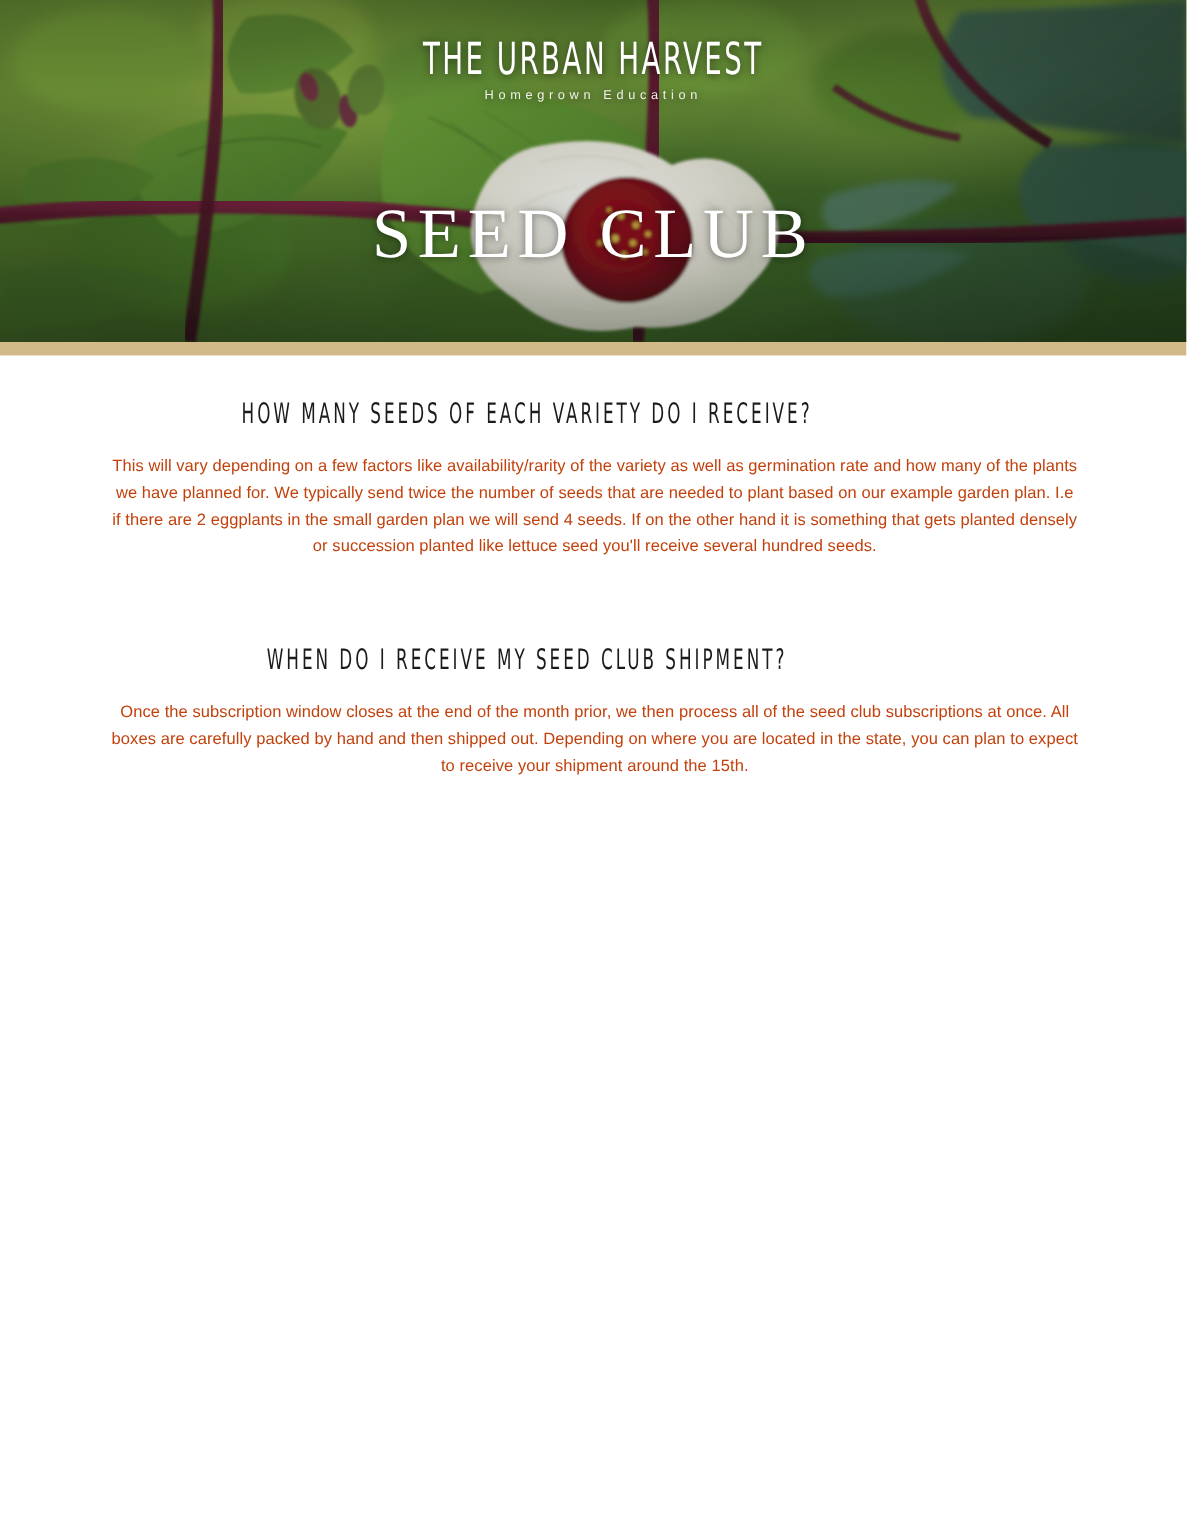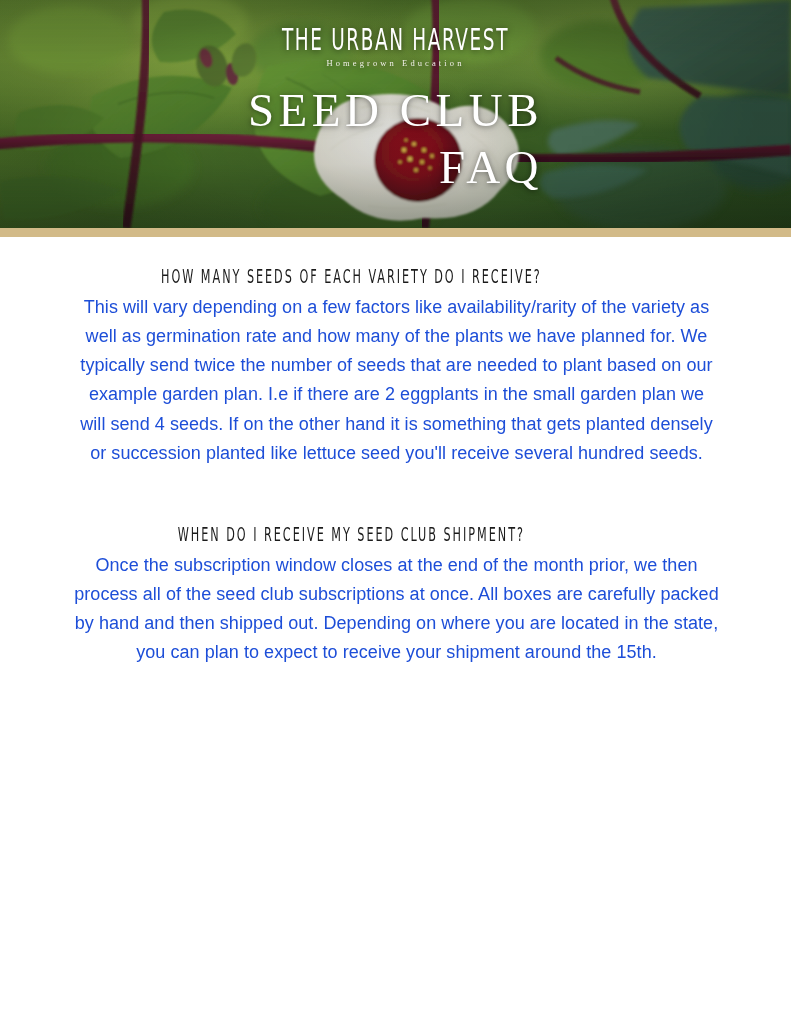--- a/index.html
+++ b/index.html
@@ -43,20 +43,21 @@
       linear-gradient(180deg, rgba(20,30,14,0.22) 0%, rgba(20,30,14,0.07) 26%, rgba(18,26,12,0.12) 72%, rgba(16,24,10,0.30) 100%);
   }
 
   .hero-content {
     position: absolute;
     inset: 0;
     display: flex;
     flex-direction: column;
     align-items: center;
     z-index: 5;
+    gap: 46px;
   }
 
   .logo-block {
     margin-top: 27px;
     text-align: center;
     filter: drop-shadow(0 1px 3px rgba(0,0,0,0.55));
   }
 
   .logo-main {
     font-family: "DejaVu Sans Condensed", "Liberation Sans Narrow", "Liberation Sans", sans-serif;
@@ -65,32 +66,32 @@
     letter-spacing: 2.0px;
     color: #ffffff;
     line-height: 1;
     transform: scaleX(0.82) scaleY(1.18);
     transform-origin: center;
     white-space: nowrap;
   }
 
   .logo-sub {
     margin-top: 7px;
-    font-family: Liberation Serif, serif;
+    font-family: Liberation Sans, sans-serif;
     font-size: 8.5px;
     font-weight: 400;
     letter-spacing: 3.1px;
     color: #f2f0ea;
     line-height: 1;
     white-space: nowrap;
   }
 
   .hero-title {
     margin-top: 14px;
-    text-align: right;
+    text-align: left;
     font-family: "Liberation Serif", "DejaVu Serif", serif;
     font-size: 47px;
     font-weight: 400;
     letter-spacing: 4.5px;
     line-height: 1.22;
     color: #ffffff;
     text-shadow: 0 1px 5px rgba(0,0,0,0.42), 0 0 14px rgba(0,0,0,0.22);
   }
   .hero-title .tline { display: block; }
 
@@ -116,25 +117,25 @@
     letter-spacing: 2.3px;
     color: #1b1b1b;
     line-height: 1.1;
     transform: scaleX(0.86) scaleY(1.3);
     transform-origin: left center;
     white-space: nowrap;
     text-transform: uppercase;
   }
 
   .faq-a {
-    margin-top: 7px;
+    margin-top: 17px;
     font-family: "Liberation Sans", sans-serif;
-    font-size: 18px;
-    font-weight: 400;
-    color: #1d4ed8;
+    font-size: 11px;
+    font-weight: 400;
+    color: #c2410c;
     line-height: 1.62;
     max-width: 645px;
     letter-spacing: 0.05px;
   }
   .gap-md { height: 30px; }
   .gap-lg { height: 44px; }
 </style>
 </head>
 <body>
 
@@ -288,21 +289,20 @@
 
     <div class="hero-overlay"></div>
 
     <div class="hero-content">
       <div class="logo-block">
         <div class="logo-main">THE URBAN HARVEST</div>
         <div class="logo-sub">Homegrown Education</div>
       </div>
       <div class="hero-title">
         <span class="tline">SEED CLUB</span>
-        <span class="tline">FAQ</span>
       </div>
     </div>
   </div>
 
   <div class="divider-gold"></div>
 
   <div class="content">
 
     <div class="faq-item">
       <div class="faq-q">HOW MANY SEEDS OF EACH VARIETY DO I RECEIVE?</div>

